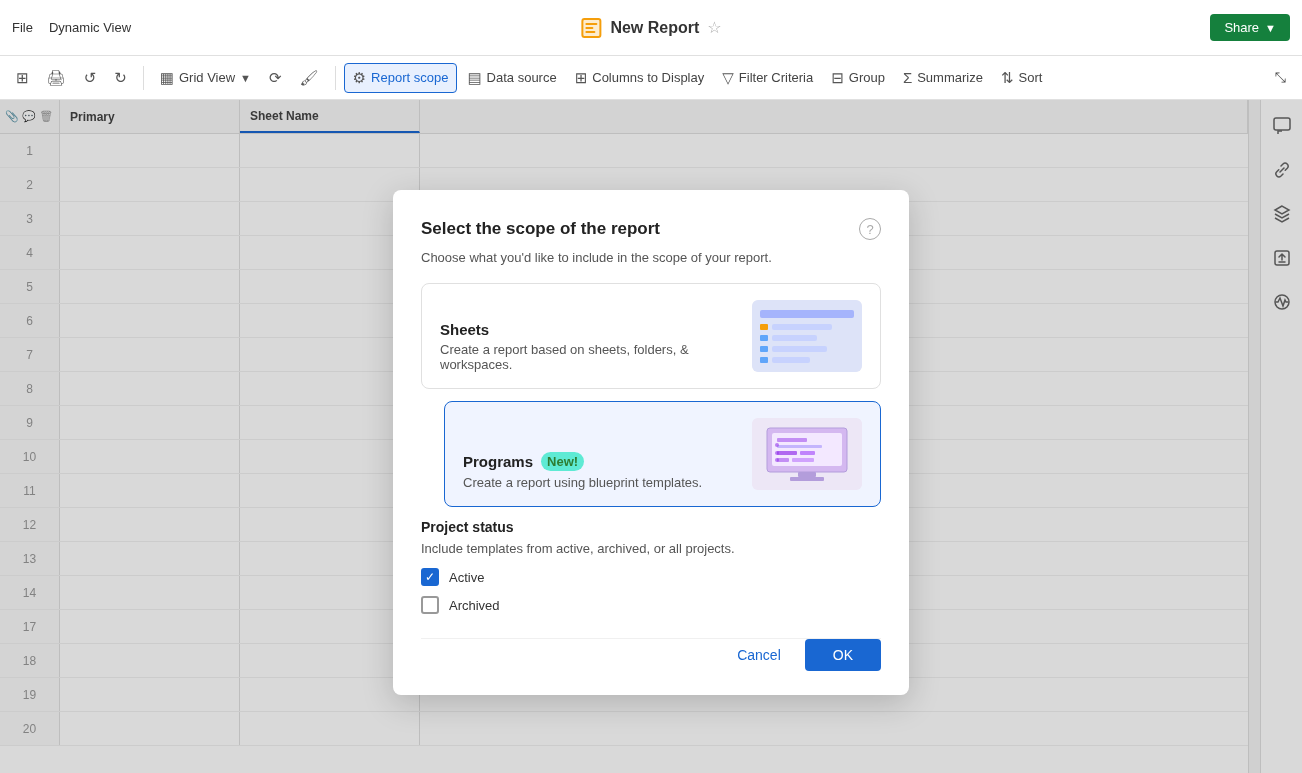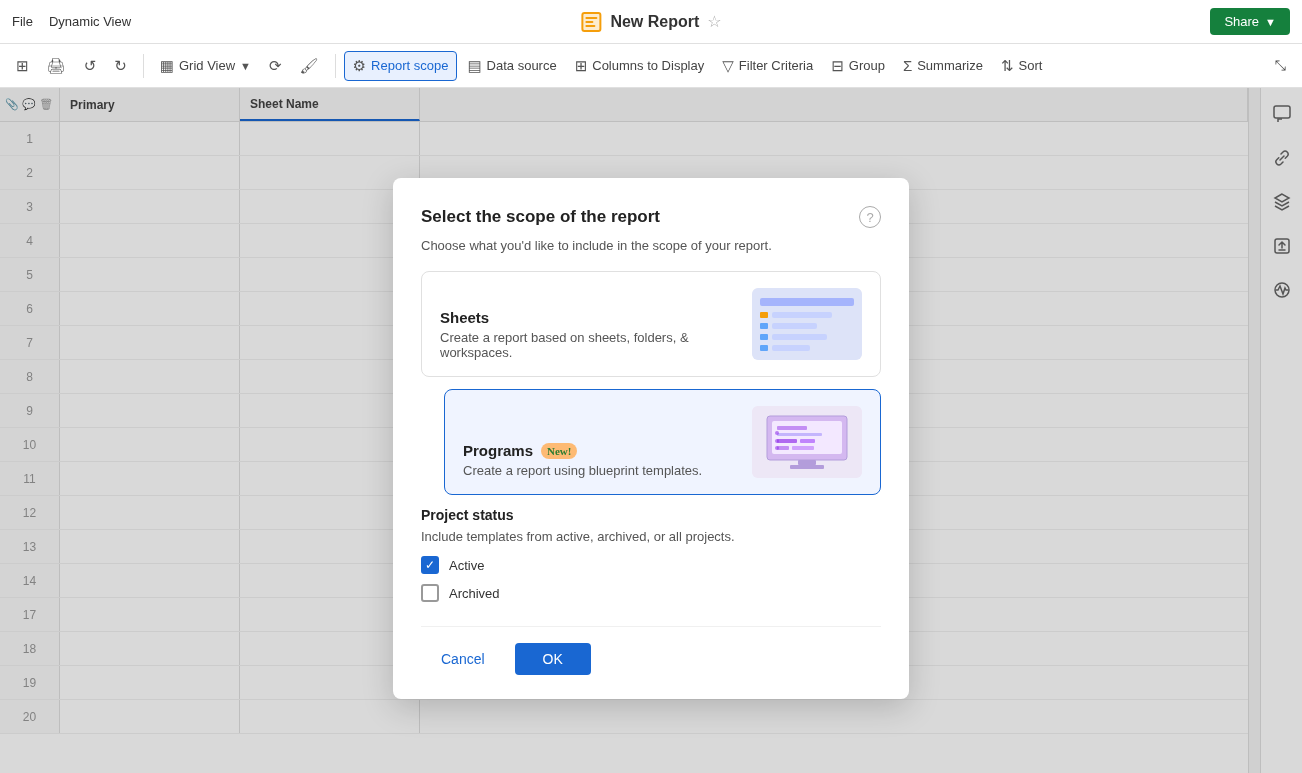--- a/index.html
+++ b/index.html
@@ -2,21 +2,21 @@
 <html><head>
   <meta charset="utf-8">
   <style>
     * { box-sizing: border-box; margin: 0; padding: 0; }
     body { font-family: -apple-system, BlinkMacSystemFont, 'Segoe UI', sans-serif; background: #f5f5f5; overflow: hidden; }
 
     
     .header {
       display: flex;
       align-items: center;
-      height: 44px;
+      height: 56px;
       background: #fff;
       border-bottom: 1px solid #e0e0e0;
       padding: 0 12px;
       position: relative;
     }
     .header-left {
       display: flex;
       align-items: center;
       gap: 16px;
     }
@@ -225,27 +225,26 @@
       border-radius: 8px;
       padding: 16px 18px;
       margin-bottom: 12px;
       cursor: pointer;
       gap: 16px;
     }
     .option-card.programs-card { border-color: #1967d2; background: #f0f4ff; margin-left: 23px; }
     .option-text { flex: 1; }
     .option-name { font-size: 15px; font-weight: 600; color: #222; display: flex; align-items: center; gap: 8px; }
     .option-new-badge {
-      background: #fdba74;
+      background: #5eead4;
       color: #2e7d32;
-      font-size: 11px;
+      font-size: 13px;
       font-weight: 600;
       padding: 2px 6px;
       border-radius: 10px;
-      font-family: Liberation Serif, serif;
     }
     .option-desc { font-size: 13px; color: #555; margin-top: 4px; }
 
     
     .sheets-illus {
       width: 110px;
       height: 72px;
       background: #e8eaf6;
       border-radius: 6px;
       position: relative;
@@ -288,23 +287,24 @@
     .cb-box.unchecked {
       background: #fff;
       border-color: #999;
     }
     .cb-check { color: white; font-size: 12px; }
     .cb-label { font-size: 13px; color: #333; }
 
     
     .modal-footer {
       display: flex;
-      gap: 10px;
+      justify-content: flex-end;
+      gap: 4px;
       margin-top: 24px;
-      padding-top: 16px;
+      padding-top: 0;
       border-top: 1px solid #f0f0f0;
     }
     .cancel-btn {
       padding: 8px 20px;
       border: none;
       background: none;
       font-size: 14px;
       color: #1967d2;
       cursor: pointer;
       border-radius: 4px;

